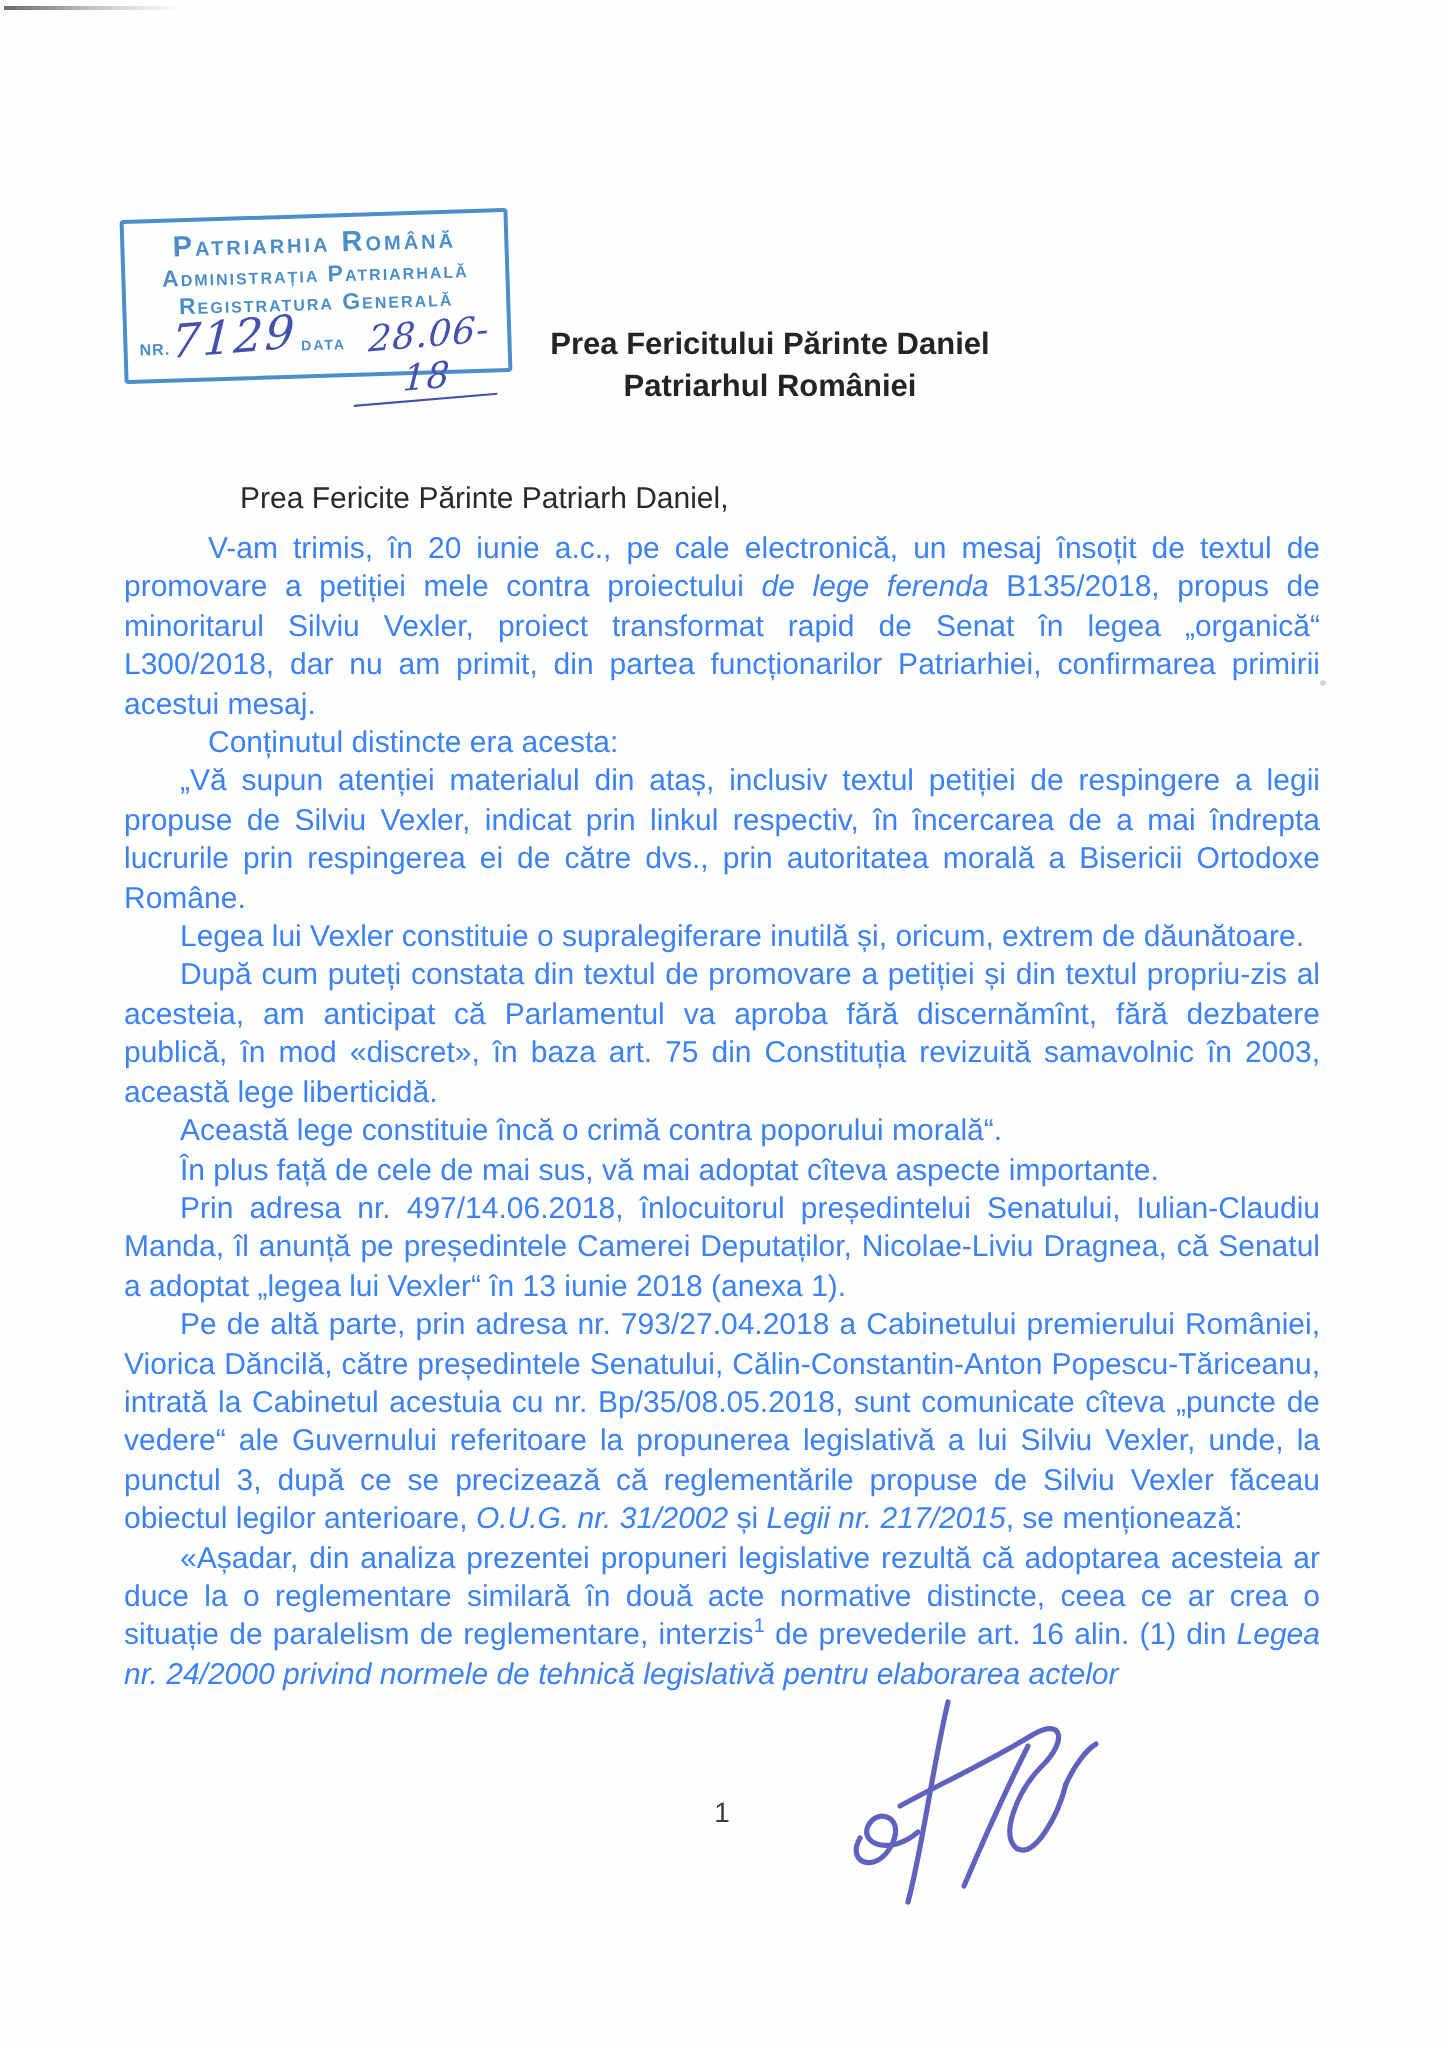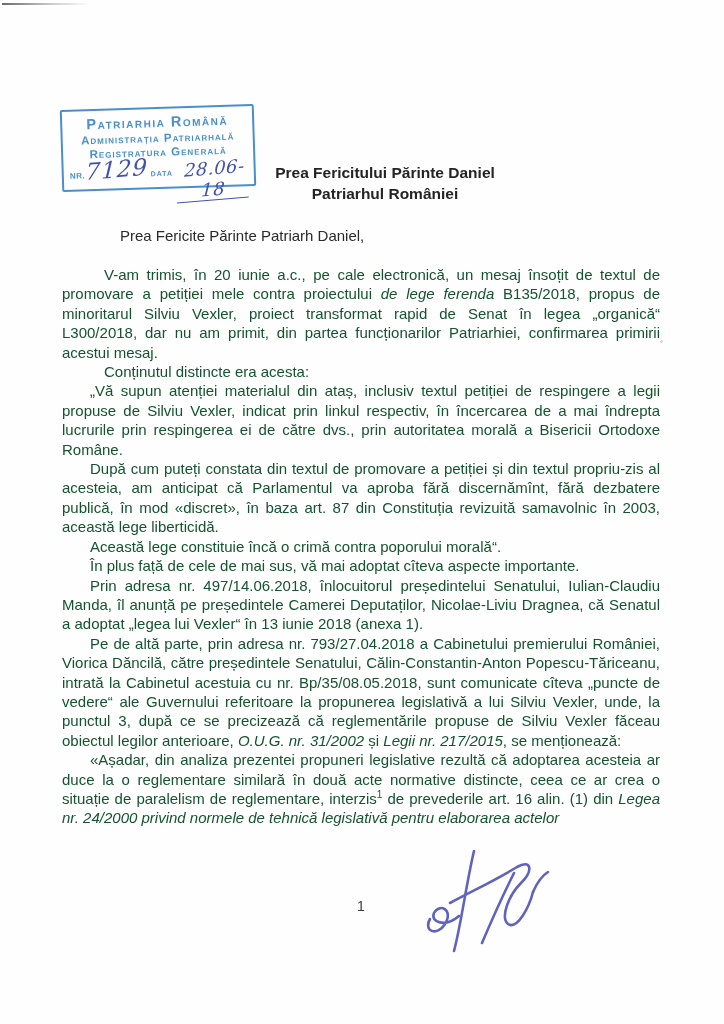--- a/index.html
+++ b/index.html
@@ -29,24 +29,24 @@
     transform:rotate(-3deg) skewX(-8deg);display:inline-block;
   }
   .stamp-hand.nr{font-size:23px;margin:-4px 2px 0 1px;letter-spacing:1px;}
   .stamp-data-label{font-size:10.5px;font-weight:bold;letter-spacing:1px;font-variant:small-caps;}
   .stamp-hand.date{font-size:18px;border-bottom:1.5px solid #4250ae;margin:-2px 0 0 5px;letter-spacing:.5px;}
   
   .title{
     position:absolute;top:162px;left:120px;width:530px;text-align:center;
     font-weight:bold;font-size:15.5px;line-height:21px;color:#242424;
   }
-  .salutation{position:absolute;top:227px;left:120px;margin:0;font-size:15px;color:#2a2a2a;}
+  .salutation{position:absolute;top:241px;left:120px;margin:0;font-size:15px;color:#2a2a2a;}
   .letter-body{
     position:absolute;top:265px;left:62px;width:598px;
-    font-size:15px;line-height:19.4px;text-align:justify;color:#14532d;
+    font-size:15px;line-height:19.4px;text-align:justify;color:#3b82f6;
   }
   .letter-body p{margin:0;text-indent:42px;}
   .letter-body p.indent-small{text-indent:28px;}
   .letter-body .it{font-style:italic;}
   .letter-body sup{font-size:10px;line-height:0;}
   .signature{position:absolute;left:420px;top:845px;}
   .page-number{position:absolute;top:898px;left:62px;width:598px;text-align:center;font-size:14px;color:#3a3a3a;}
 </style>
 </head>
 <body>
@@ -72,21 +72,22 @@
     <div>Prea Fericitului Părinte Daniel</div>
     <div>Patriarhul României</div>
   </div>
 
   <p class="salutation">Prea Fericite Părinte Patriarh Daniel,</p>
 
   <div class="letter-body" id="body-paragraphs">
       <p class=""><span>V-am trimis, în 20 iunie a.c., pe cale electronică, un mesaj însoțit de textul de promovare a petiției mele contra proiectului </span><span class="it">de lege ferenda</span><span> B135/2018, propus de minoritarul Silviu Vexler, proiect transformat rapid de Senat în legea „organică“ L300/2018, dar nu am primit, din partea funcționarilor Patriarhiei, confirmarea primirii acestui mesaj.</span></p>
       <p class=""><span>Conținutul distincte era acesta:</span></p>
       <p class="indent-small"><span>„Vă supun atenției materialul din ataș, inclusiv textul petiției de respingere a legii propuse de Silviu Vexler, indicat prin linkul respectiv, în încercarea de a mai îndrepta lucrurile prin respingerea ei de către dvs., prin autoritatea morală a Bisericii Ortodoxe Române.</span></p>
-      <p class="indent-small"><span>După cum puteți constata din textul de promovare a petiției și din textul propriu-zis al acesteia, am anticipat că Parlamentul va aproba fără discernămînt, fără dezbatere publică, în mod «discret», în baza art. 87 din Constituția revizuită samavolnic în 2003, această lege liberticidă.</span></p>
+      <p class="indent-small"><span>Legea lui Vexler constituie o supralegiferare inutilă și, oricum, extrem de dăunătoare.</span></p>
+      <p class="indent-small"><span>După cum puteți constata din textul de promovare a petiției și din textul propriu-zis al acesteia, am anticipat că Parlamentul va aproba fără discernămînt, fără dezbatere publică, în mod «discret», în baza art. 75 din Constituția revizuită samavolnic în 2003, această lege liberticidă.</span></p>
       <p class="indent-small"><span>Această lege constituie încă o crimă contra poporului morală“.</span></p>
       <p class="indent-small"><span>În plus față de cele de mai sus, vă mai adoptat cîteva aspecte importante.</span></p>
       <p class="indent-small"><span>Prin adresa nr. 497/14.06.2018, înlocuitorul președintelui Senatului, Iulian-Claudiu Manda, îl anunță pe președintele Camerei Deputaților, Nicolae-Liviu Dragnea, că Senatul a adoptat „legea lui Vexler“ în 13 iunie 2018 (anexa 1).</span></p>
       <p class="indent-small"><span>Pe de altă parte, prin adresa nr. 793/27.04.2018 a Cabinetului premierului României, Viorica Dăncilă, către președintele Senatului, Călin-Constantin-Anton Popescu-Tăriceanu, intrată la Cabinetul acestuia cu nr. Bp/35/08.05.2018, sunt comunicate cîteva „puncte de vedere“ ale Guvernului referitoare la propunerea legislativă a lui Silviu Vexler, unde, la punctul 3, după ce se precizează că reglementările propuse de Silviu Vexler făceau obiectul legilor anterioare, </span><span class="it">O.U.G. nr. 31/2002</span><span> și </span><span class="it">Legii nr. 217/2015</span><span>, se menționează:</span></p>
       <p class="indent-small"><span>«Așadar, din analiza prezentei propuneri legislative rezultă că adoptarea acesteia ar duce la o reglementare similară în două acte normative distincte, ceea ce ar crea o situație de paralelism de reglementare, interzis</span><sup>1</sup><span> de prevederile art. 16 alin. (1) din </span><span class="it">Legea nr. 24/2000 privind normele de tehnică legislativă pentru elaborarea actelor</span></p>
     </div>
 
   <svg class="signature" width="135" height="120" viewBox="0 0 135 120">
     <g fill="none" stroke="#5356b9" stroke-width="2.6" stroke-linecap="round" opacity="0.92">
       <path d="M10 74 C 3 86, 17 92, 25 79 C 34 64, 19 58, 14 68 C 10 77, 25 83, 39 71"></path>

